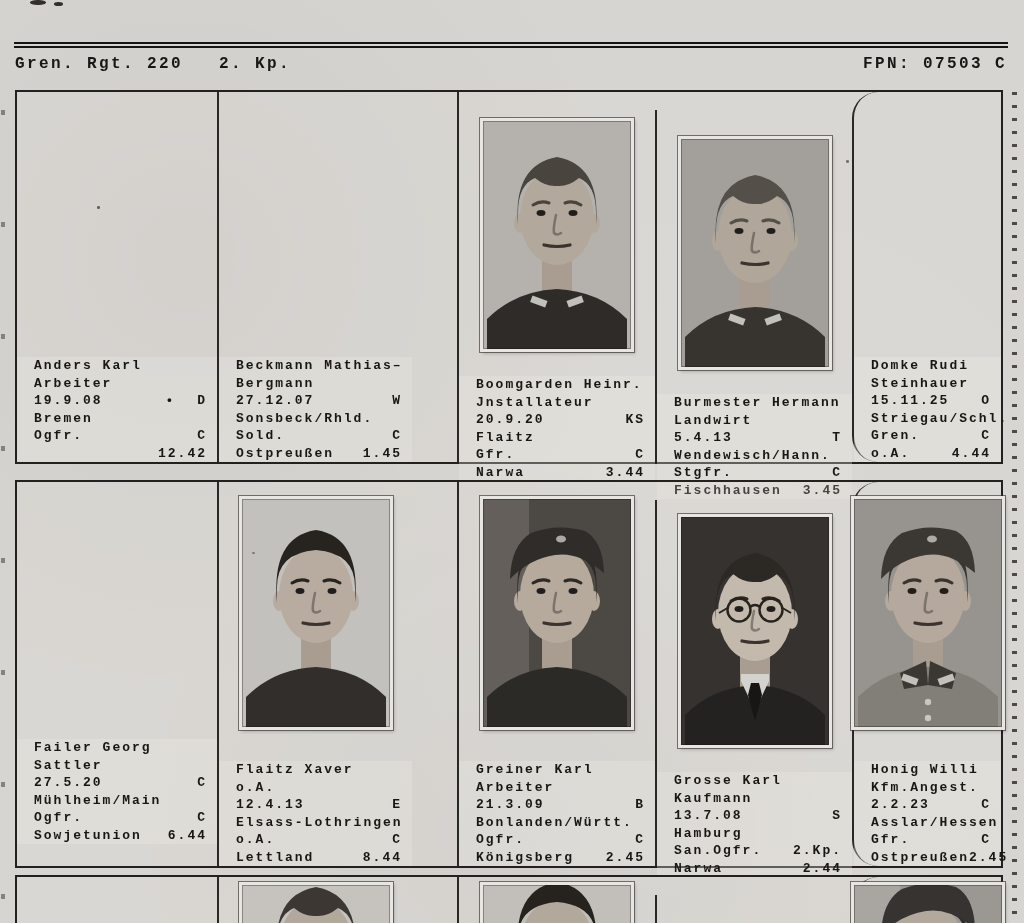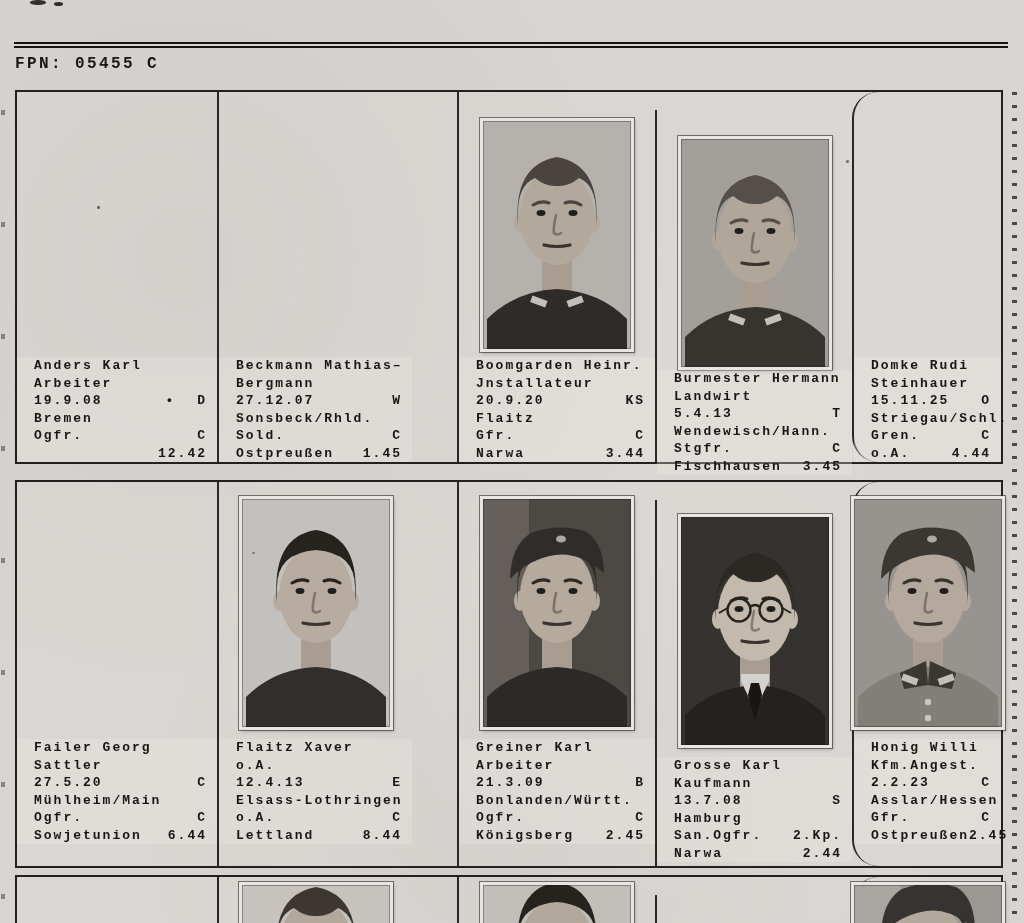--- a/index.html
+++ b/index.html
@@ -33,21 +33,21 @@
   
   .grid-row{
     position:absolute;left:15px;width:988px;box-sizing:border-box;
     border:2.5px solid #232120;display:flex;
     background:rgba(226,224,220,0.22);
   }
   .row-0{top:90px;height:374px;}
   .row-1{top:480px;height:388px;}
   .row-2{top:875px;height:60px;}
   .cell{position:relative;display:flex;flex-direction:column;box-sizing:border-box;min-width:0;}
-  .cell+.cell{border-left:2px solid #2a2827;}
+  .cell+.cell{border-left:2px solid #2a2827;gap:24px;}
   .cell:nth-child(1){width:200px;}
   .cell:nth-child(2){width:195px;}
   .cell:nth-child(3){width:198px;margin-left:45px;}
   .cell:nth-child(4){width:197px;margin-top:18px;}
   .cell:nth-child(5){flex:1;border-radius:26px;}
   .photo-zone{display:flex;align-items:flex-start;justify-content:center;overflow:visible;}
   .row-0 .photo-zone{height:265px;padding-top:26px;box-sizing:border-box;}
   .row-1 .photo-zone{height:257px;padding-top:14px;box-sizing:border-box;}
   .row-2 .photo-zone{flex:1;padding-top:5px;box-sizing:border-box;}
   .photo-frame{
@@ -82,21 +82,22 @@
   .speck.s3{left:97px;top:206px;width:3px;height:3px;opacity:.7;}
   .speck.s4{left:846px;top:160px;width:3px;height:3px;opacity:.6;}
   .speck.s5{left:252px;top:552px;width:3px;height:2px;opacity:.5;}
 </style>
 </head>
 <body>
 
 <div class="sheet">
   <div class="masthead-rule"></div>
   <div class="unit-row">
-    <span>FPN: 05455 C</span>
+    <span>Gren. Rgt. 220   2. Kp.</span>
+    <span>FPN: 07503 C</span>
   </div>
 
   <div id="grid">
       <div class="grid-row row-0">
         <div class="cell">
           <div class="photo-zone"></div>
           <div class="text-zone">
             <div class="cell-line"><span class="l">Anders Karl</span></div>
             <div class="cell-line"><span class="l">Arbeiter</span></div>
             <div class="cell-line"><span class="l">19.9.08</span><span class="m">•</span><span class="r">D</span></div>

